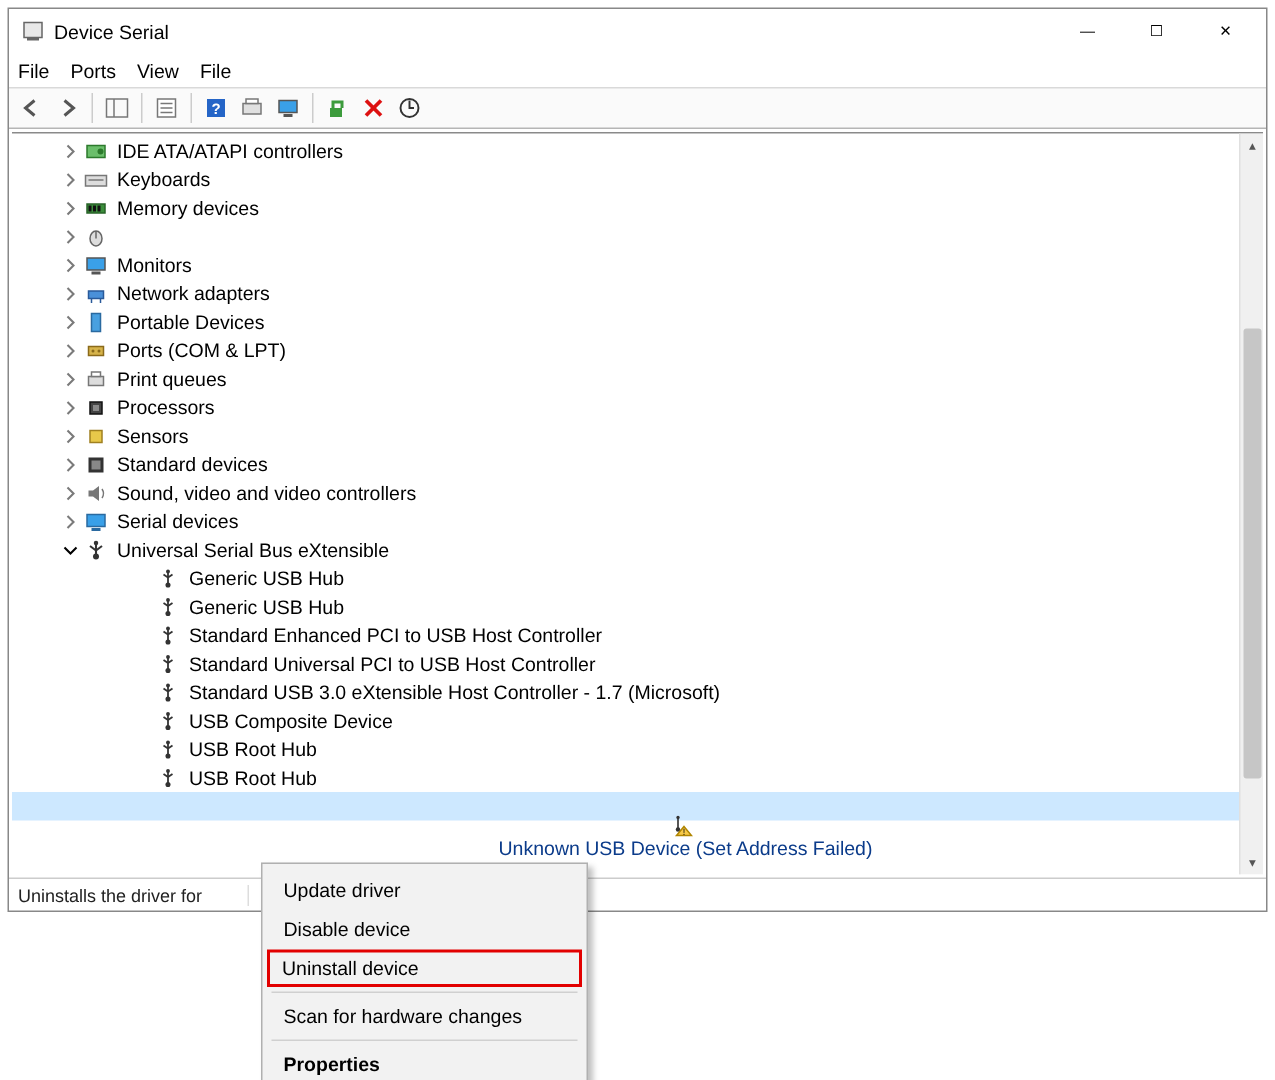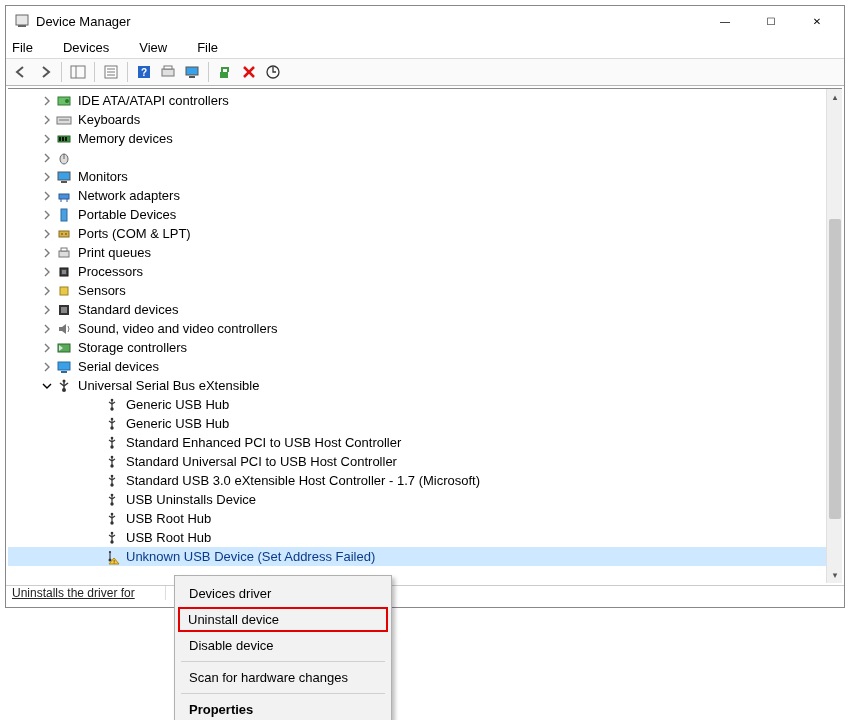--- a/index.html
+++ b/index.html
@@ -44,21 +44,21 @@
     width: 46px; height: 30px;
     display: flex; align-items: center; justify-content: center;
     font-family: "Segoe UI Symbol", sans-serif;
     font-size: 10px;
   }
   .menubar {
     height: 22px;
     display: flex;
     align-items: center;
     padding: 0 6px;
-    gap: 30px;
+    gap: 14px;
     font-size: 13px;
   }
   .menubar span { cursor: default; }
   .toolbar {
     height: 28px;
     border-top: 1px solid #d9d9d9;
     border-bottom: 1px solid #b5b5b5;
     display: flex;
     align-items: center;
     padding: 0 4px;
@@ -124,32 +124,32 @@
   }
   .chev.empty { visibility:hidden; }
   .dev-icon {
     width:16px; height:16px;
     margin-right:6px;
     display:inline-flex; align-items:center; justify-content:center;
     flex:0 0 16px;
   }
   .selected {
     background:#cde8ff;
+    flex-direction:column;
   }
   .selected .label {
     color:#0b3b8a;
   }
   .statusbar {
     height:22px;
     border-top:1px solid #ccc;
     display:flex;
-    align-items:flex-start;
+    align-items:center;
     font-size:12px;
     color:#222;
-    text-decoration:underline;
   }
   .status-cell {
     padding:0 6px;
     border-right:1px solid #ddd;
   }
   .status-cell.first { flex:0 0 160px; }
   .status-cell.mid { flex:1 1 auto; }
   .status-cell.last { flex:0 0 90px; border-right:none; }
 
   .context-menu {
@@ -187,37 +187,37 @@
 
 <div class="window">
 
   <div class="titlebar">
     <span class="title-icon">
       <svg width="16" height="16">
           <rect x="2" y="2" width="12" height="10" fill="#e8e8e8" stroke="#666"></rect>
           <rect x="4" y="12" width="8" height="2" fill="#666"></rect>
         </svg>
     </span>
-    <span class="title-text">Device Manager</span>
+    <span class="title-text">Device Serial</span>
     <div class="win-controls">
       <div class="win-btn">
           <span>—</span>
         </div>
       <div class="win-btn">
           <span>☐</span>
         </div>
       <div class="win-btn">
           <span>✕</span>
         </div>
     </div>
   </div>
 
   <div class="menubar">
     <span>File</span>
-    <span>Devices</span>
+    <span>Ports</span>
     <span>View</span>
     <span>File</span>
   </div>
 
   <div class="toolbar">
     <div class="tb-btn">
         <svg width="14" height="14">
           <path d="M9,2 L3,7 L9,12" fill="none" stroke="#555" stroke-width="2"></path>
         </svg>
       </div>
@@ -468,34 +468,20 @@
           <span class="label">Sound, video and video controllers</span>
         </div>
         <div class="node">
           <span class="chev" style="color: rgb(122, 122, 122);">
             <svg width="10" height="10">
               <path d="M3,1 L7,5 L3,9" fill="none" stroke="#7a7a7a" stroke-width="1.4"></path>
             </svg>
           </span>
           <span class="dev-icon">
             <svg width="16" height="16">
-              <rect x="2" y="4" width="12" height="8" fill="#5aa85a" stroke="#2c6a2c"></rect>
-              <path d="M3,5 L7,8 L3,11" fill="#d6e8d6"></path>
-            </svg>
-          </span>
-          <span class="label">Storage controllers</span>
-        </div>
-        <div class="node">
-          <span class="chev" style="color: rgb(122, 122, 122);">
-            <svg width="10" height="10">
-              <path d="M3,1 L7,5 L3,9" fill="none" stroke="#7a7a7a" stroke-width="1.4"></path>
-            </svg>
-          </span>
-          <span class="dev-icon">
-            <svg width="16" height="16">
               <rect x="2" y="3" width="12" height="8" fill="#3aa0e8" stroke="#2a6aa0"></rect>
               <rect x="5" y="12" width="6" height="2" fill="#2a6aa0"></rect>
             </svg>
           </span>
           <span class="label">Serial devices</span>
         </div>
         <div class="node">
           <span class="chev" style="color: rgb(0, 0, 0);">
             <svg width="10" height="10">
               <path d="M1,3 L5,7 L9,3" fill="none" stroke="#000" stroke-width="1.4"></path>
@@ -581,21 +567,21 @@
           <span class="chev empty"></span>
           <span class="dev-icon">
             <svg width="16" height="16">
               <circle cx="8" cy="12" r="1.7" fill="#333"></circle>
               <line x1="8" y1="3" x2="8" y2="12" stroke="#333" stroke-width="1.2"></line>
               <circle cx="8" cy="3" r="1.3" fill="#333"></circle>
               <line x1="8" y1="7" x2="5" y2="5" stroke="#333" stroke-width="1.2"></line>
               <line x1="8" y1="7" x2="11" y2="5" stroke="#333" stroke-width="1.2"></line>
             </svg>
           </span>
-          <span class="label">USB Uninstalls Device</span>
+          <span class="label">USB Composite Device</span>
         </div>
         <div class="node child">
           <span class="chev empty"></span>
           <span class="dev-icon">
             <svg width="16" height="16">
               <circle cx="8" cy="12" r="1.7" fill="#333"></circle>
               <line x1="8" y1="3" x2="8" y2="12" stroke="#333" stroke-width="1.2"></line>
               <circle cx="8" cy="3" r="1.3" fill="#333"></circle>
               <line x1="8" y1="7" x2="5" y2="5" stroke="#333" stroke-width="1.2"></line>
               <line x1="8" y1="7" x2="11" y2="5" stroke="#333" stroke-width="1.2"></line>
@@ -639,20 +625,20 @@
 
   <div class="statusbar">
     <div class="status-cell first">Uninstalls the driver for</div>
     <div class="status-cell mid"></div>
     <div class="status-cell last"></div>
   </div>
 
 </div>
 
 <div class="context-menu">
-  <div class="cm-item">Devices driver</div>
+  <div class="cm-item">Update driver</div>
+  <div class="cm-item">Disable device</div>
   <div class="cm-item cm-highlight">Uninstall device</div>
-  <div class="cm-item">Disable device</div>
   <div class="cm-sep"></div>
   <div class="cm-item">Scan for hardware changes</div>
   <div class="cm-sep"></div>
   <div class="cm-item bold">Properties</div>
 </div>
 
 </body></html>

